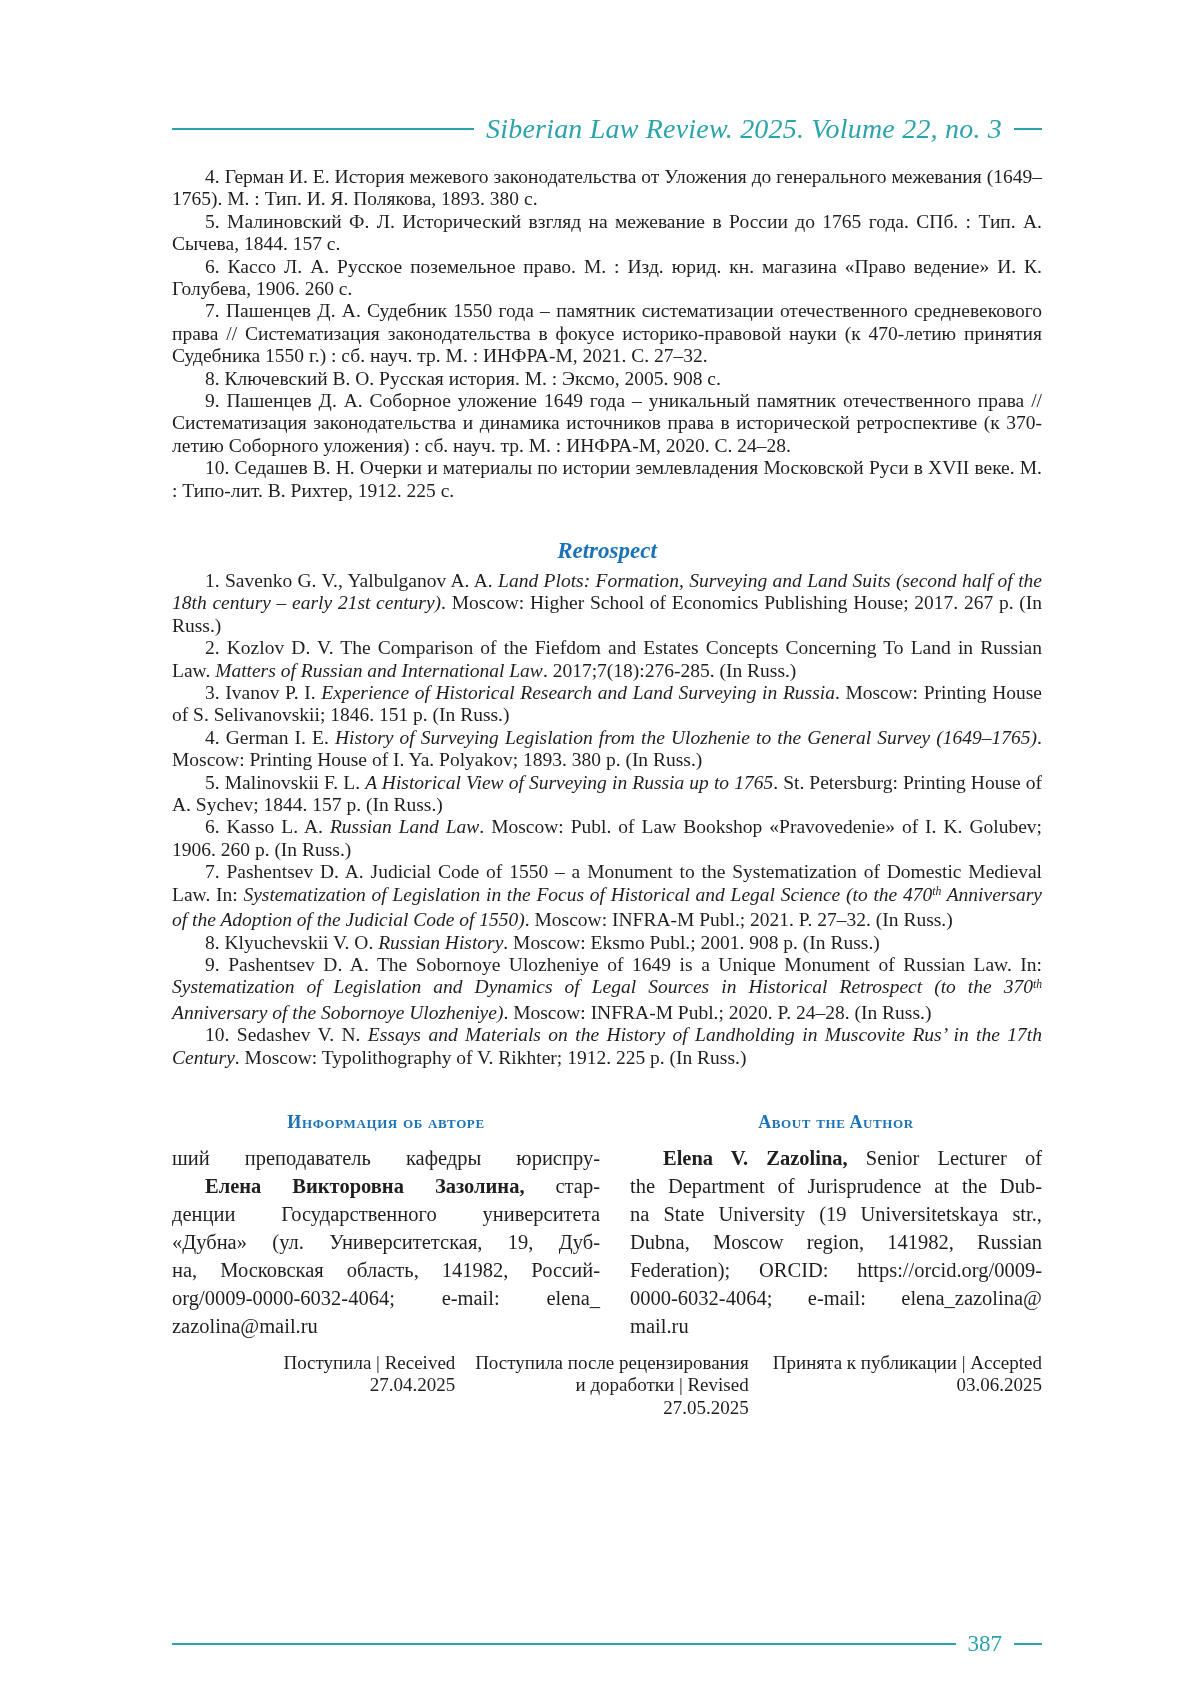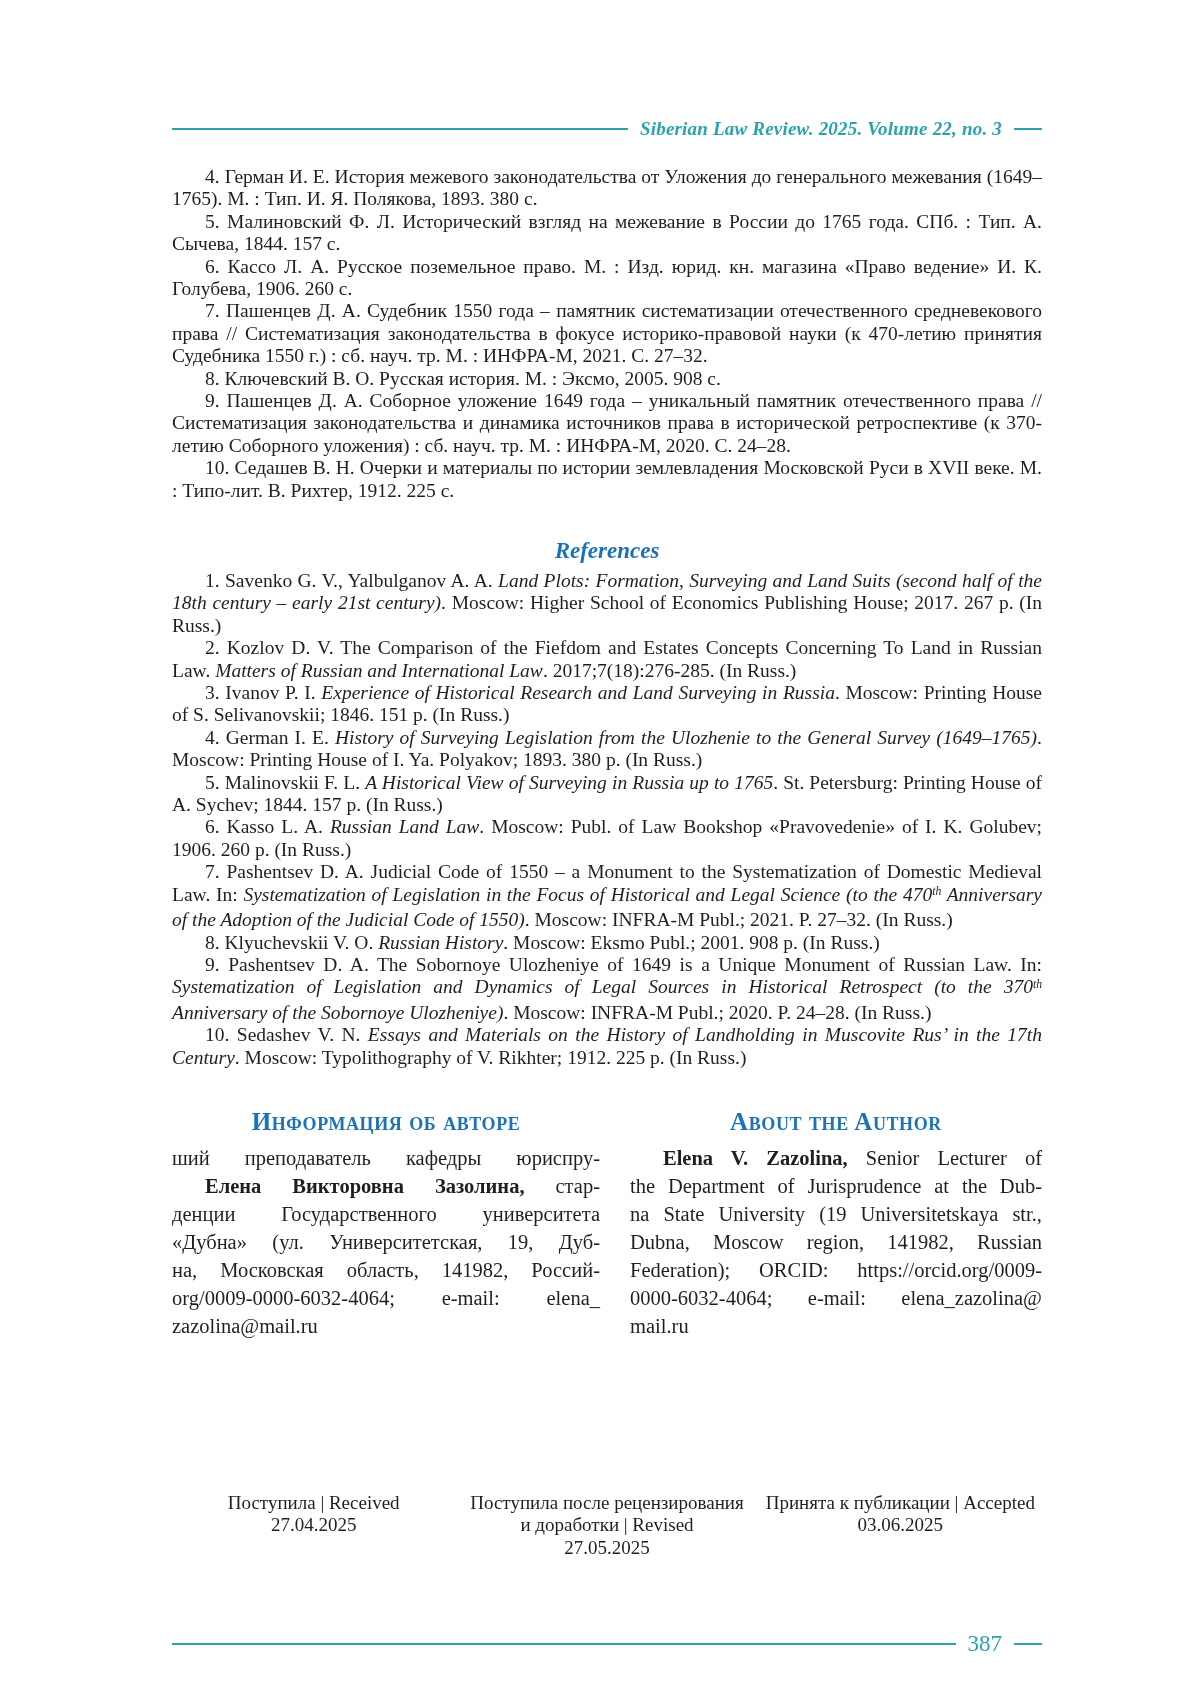--- a/index.html
+++ b/index.html
@@ -18,42 +18,42 @@
   }
   .band{position:absolute;left:172px;right:158px;}
 
   
   .rulebar{display:flex;align-items:center;gap:12px;}
   .rule{height:2px;background:var(--teal);}
   .rule.long{flex:1;}
   .rule.short{width:28px;}
 
   .journal-title{
-    margin:0;font-size:19px;font-weight:bold;font-style:italic;
+    margin:0;font-size:28px;font-weight:normal;font-style:italic;
     color:var(--teal);white-space:nowrap;letter-spacing:0.2px;line-height:26px;
   }
 
   
   .refs p.ref{
     margin:0;text-indent:33px;text-align:justify;
     font-size:19.5px;line-height:22.4px;
   }
   .i{font-style:italic;}
   .si{font-style:italic;font-size:0.6em;position:relative;top:-0.45em;}
 
   .refs-heading{
     margin:0;text-align:center;color:var(--blue);
     font-size:23px;font-weight:bold;font-style:italic;line-height:26px;
   }
 
   
   .authors{display:grid;grid-template-columns:428px 1fr;column-gap:30px;}
   .authors h3{
     margin:0 0 8px 0;text-align:center;color:var(--blue);
-    font-variant:small-caps;font-weight:bold;font-size:25px;
+    font-variant:small-caps;font-weight:bold;font-size:18px;
     letter-spacing:0.6px;line-height:28px;
   }
   .authors .line{
     font-size:20.5px;line-height:28px;
     text-align:justify;text-align-last:justify;
   }
   .authors .line.first{text-indent:33px;}
   .authors .line.last{text-align-last:left;}
   .b{font-weight:bold;}
 
@@ -79,21 +79,21 @@
   <section class="band refs" style="top:166px;" id="ru-refs">
       <p class="ref">4. Герман И. Е. История межевого законодательства от Уложения до генерального межевания (1649–1765). М. : Тип. И. Я. Полякова, 1893. 380 с.</p>
       <p class="ref">5. Малиновский Ф. Л. Исторический взгляд на межевание в России до 1765 года. СПб. : Тип. А. Сычева, 1844. 157 с.</p>
       <p class="ref">6. Кассо Л. А. Русское поземельное право. М. : Изд. юрид. кн. магазина «Право ведение» И. К. Голубева, 1906. 260 с.</p>
       <p class="ref">7. Пашенцев Д. А. Судебник 1550 года – памятник систематизации отечественного средневекового права // Систематизация законодательства в фокусе историко-правовой науки (к 470-летию принятия Судебника 1550 г.) : сб. науч. тр. М. : ИНФРА-М, 2021. С. 27–32.</p>
       <p class="ref">8. Ключевский В. О. Русская история. М. : Эксмо, 2005. 908 с.</p>
       <p class="ref">9. Пашенцев Д. А. Соборное уложение 1649 года – уникальный памятник отечественного права // Систематизация законодательства и динамика источников права в исторической ретроспективе (к 370-летию Соборного уложения) : сб. науч. тр. М. : ИНФРА-М, 2020. С. 24–28.</p>
       <p class="ref">10. Седашев В. Н. Очерки и материалы по истории землевладения Московской Руси в XVII веке. М. : Типо-лит. В. Рихтер, 1912. 225 с.</p>
     </section>
 
-  <h2 class="band refs-heading" style="top:538px;">References</h2>
+  <h2 class="band refs-heading" style="top:538px;">Retrospect</h2>
 
   <section class="band refs" style="top:570px;" id="en-refs">
       <p class="ref"><span>1. Savenko G. V., Yalbulganov A. A. </span><span class="i">Land Plots: Formation, Surveying and Land Suits (second half of the 18th century – early 21st century)</span><span>. Moscow: Higher School of Economics Publishing House; 2017. 267 p. (In Russ.)</span></p>
       <p class="ref"><span>2. Kozlov D. V. The Comparison of the Fiefdom and Estates Concepts Concerning To Land in Russian Law. </span><span class="i">Matters of Russian and International Law</span><span>. 2017;7(18):276-285. (In Russ.)</span></p>
       <p class="ref"><span>3. Ivanov P. I. </span><span class="i">Experience of Historical Research and Land Surveying in Russia</span><span>. Moscow: Printing House of S. Selivanovskii; 1846. 151 p. (In Russ.)</span></p>
       <p class="ref"><span>4. German I. E. </span><span class="i">History of Surveying Legislation from the Ulozhenie to the General Survey (1649–1765)</span><span>. Moscow: Printing House of I. Ya. Polyakov; 1893. 380 p. (In Russ.)</span></p>
       <p class="ref"><span>5. Malinovskii F. L. </span><span class="i">A Historical View of Surveying in Russia up to 1765</span><span>. St. Petersburg: Printing House of A. Sychev; 1844. 157 p. (In Russ.)</span></p>
       <p class="ref"><span>6. Kasso L. A. </span><span class="i">Russian Land Law</span><span>. Moscow: Publ. of Law Bookshop «Pravovedenie» of I. K. Golubev; 1906. 260 p. (In Russ.)</span></p>
       <p class="ref"><span>7. Pashentsev D. A. Judicial Code of 1550 – a Monument to the Systematization of Domestic Medieval Law. In: </span><span class="i">Systematization of Legislation in the Focus of Historical and Legal Science (to the 470</span><span class="si">th</span><span class="i"> Anniversary of the Adoption of the Judicial Code of 1550)</span><span>. Moscow: INFRA-M Publ.; 2021. P. 27–32. (In Russ.)</span></p>
       <p class="ref"><span>8. Klyuchevskii V. O. </span><span class="i">Russian History</span><span>. Moscow: Eksmo Publ.; 2001. 908 p. (In Russ.)</span></p>
@@ -121,21 +121,21 @@
           <div class="line"><span>the Department of Jurisprudence at the Dub-</span></div>
           <div class="line"><span>na State University (19 Universitetskaya str.,</span></div>
           <div class="line"><span>Dubna, Moscow region, 141982, Russian</span></div>
           <div class="line"><span>Federation); ORCID: https://orcid.org/0009-</span></div>
           <div class="line"><span>0000-6032-4064; e-mail: elena_zazolina@</span></div>
           <div class="line last"><span>mail.ru</span></div>
         </div>
     </div>
   </section>
 
-  <section class="band dates" style="top:1492px;" id="dates">
+  <section class="band dates" style="top:1352px;text-align:right;" id="dates">
       <div>
         <div>Поступила | Received</div>
         <div>27.04.2025</div>
       </div>
       <div>
         <div>Поступила после рецензирования</div>
         <div>и доработки | Revised</div>
         <div>27.05.2025</div>
       </div>
       <div>

